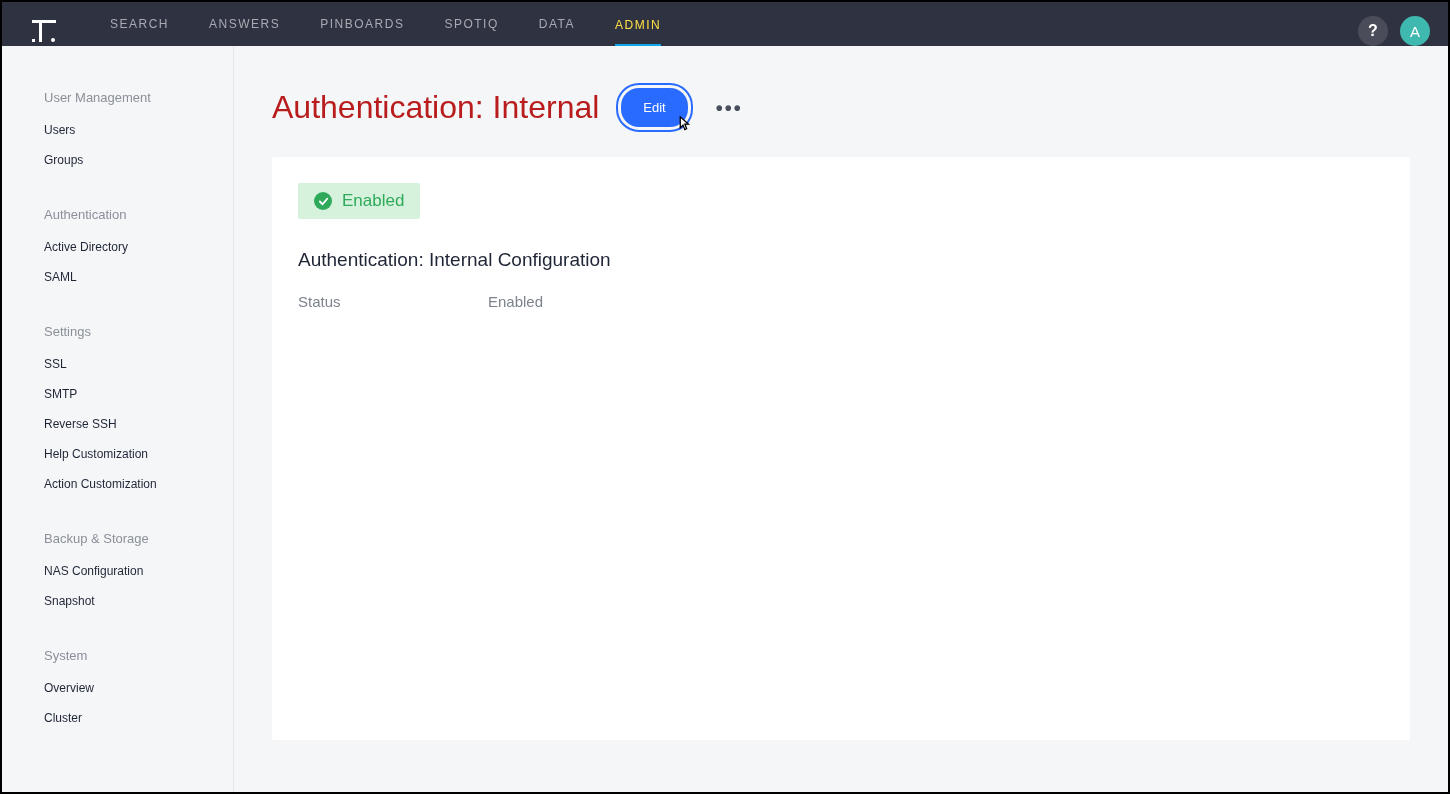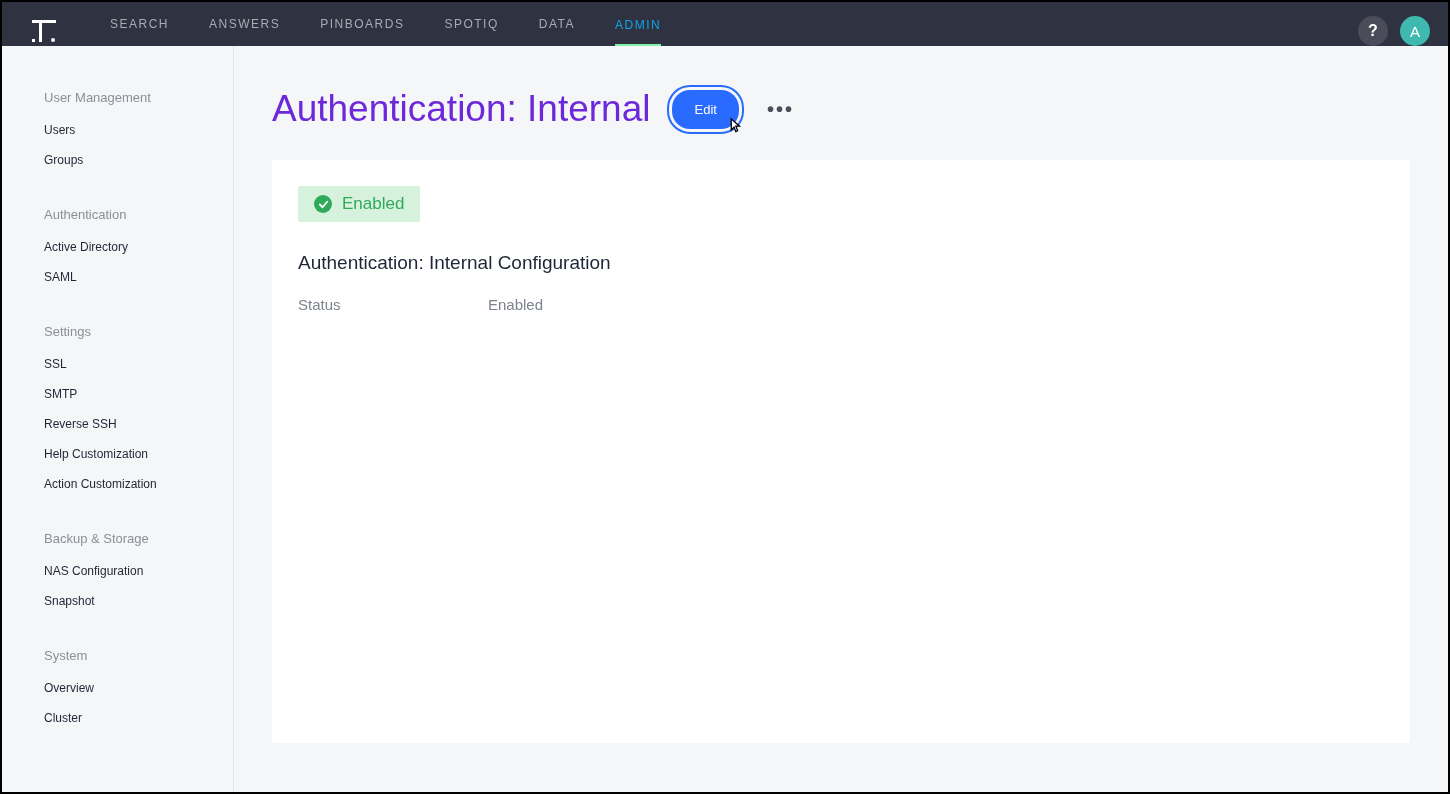--- a/index.html
+++ b/index.html
@@ -25,22 +25,22 @@
   .navlink {
     font-size: 12px;
     letter-spacing: 1.5px;
     color: #a8abb3;
     cursor: pointer;
     height: 100%;
     display:flex; align-items:center;
     font-weight: 500;
   }
   .navlink.active {
-    color: #0ea5e9;
-    border-bottom: 3px solid #86efac;
+    color: #fde047;
+    border-bottom: 3px solid #0ea5e9;
     margin-bottom: -1px;
     padding-top:3px;
   }
   .nav-spacer { flex:1; }
   .help-btn {
     width: 30px; height:30px; border-radius:50%; background:#4a4d59; color:#fff;
     display:flex; align-items:center; justify-content:center; font-size:16px; font-weight:600;
     margin-right: 12px; cursor:pointer;
   }
   .avatar {
@@ -84,22 +84,22 @@
     flex:1;
     background:#f5f6f8;
     overflow:auto;
     padding: 0;
   }
   .page-header {
     display:flex; align-items:center; gap: 22px;
     padding: 42px 0 30px 38px;
   }
   .page-title {
-    font-size: 37px;
-    color: #6d28d9;
+    font-size: 32px;
+    color: #b91c1c;
     font-weight: 500;
   }
   .edit-btn {
     background: #2a6bff;
     color: #fff;
     border: none;
     border-radius: 18px;
     font-size: 13px;
     font-weight: 500;
     padding: 12px 22px;

